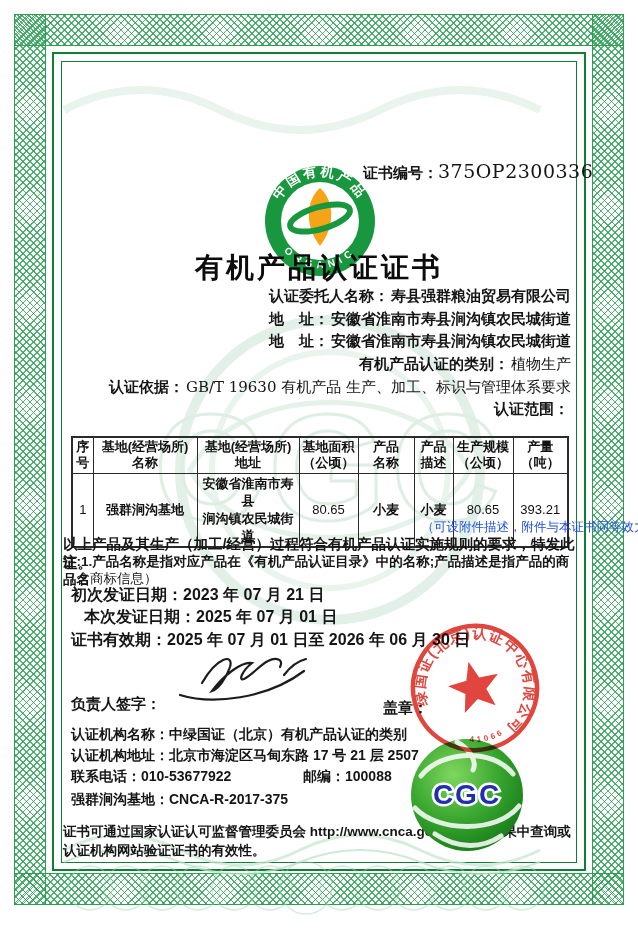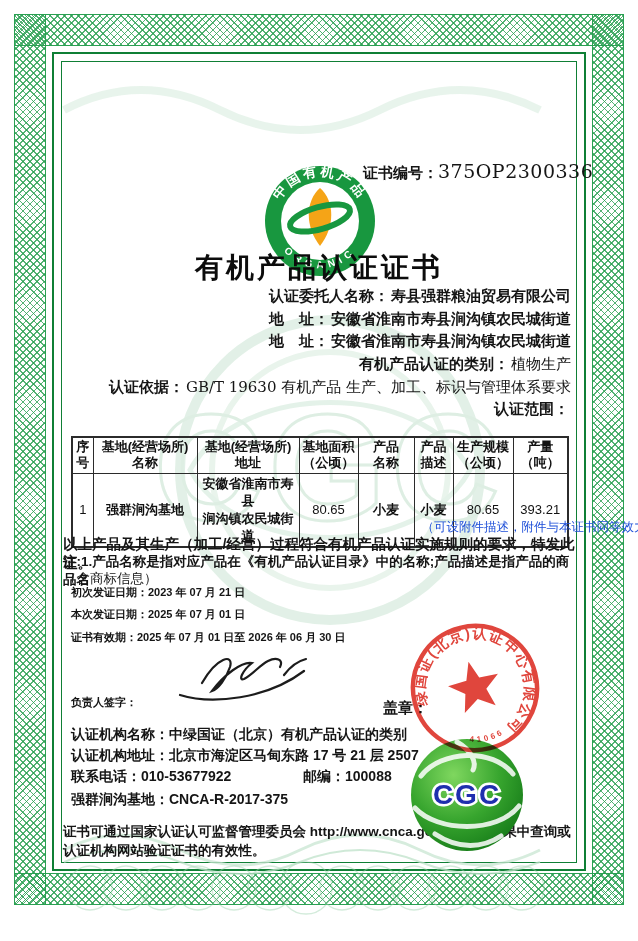--- a/index.html
+++ b/index.html
@@ -46,25 +46,25 @@
   table.scope td{height:50px;font-weight:700;line-height:1.35;}
   table.scope td.num{font-weight:500;font-family:"Liberation Sans",sans-serif;}
 
   .attach-note{position:absolute;left:71px;top:519px;width:588px;text-align:right;
                font-family:"DejaVu Serif",serif;font-size:12.5px;color:#1d4ed8;}
 
   .statement{position:absolute;left:63px;top:535px;width:515px;font-size:14.5px;font-weight:700;}
   .note1{position:absolute;left:63px;top:553px;width:515px;font-size:13.5px;font-weight:700;}
   .note2{position:absolute;left:63px;top:570px;width:515px;font-size:13.5px;font-weight:500;}
 
-  .date-line{position:absolute;left:71px;font-size:11px;font-weight:700;white-space:nowrap;}
-  .d1{top:585px;} .d2{top:607px;} .d3{top:630px;}
+  .date-line{position:absolute;left:71px;font-size:16px;font-weight:700;white-space:nowrap;}
+  .d1{top:585px;} .d2{top:607px;margin-left:13px;} .d3{top:630px;}
 
   .signature{position:absolute;left:172px;top:645px;width:150px;height:60px;}
-  .sign-label{position:absolute;left:71px;top:695px;font-size:11px;font-weight:700;}
+  .sign-label{position:absolute;left:71px;top:695px;font-size:15px;font-weight:700;}
   .seal-label{position:absolute;left:383px;top:699px;font-size:15px;font-weight:700;}
 
   .agency-line{position:absolute;left:71px;font-size:14px;font-weight:700;white-space:nowrap;}
   .a1{top:726px;} .a2{top:747px;} .a3{top:768px;width:400px;} .a4{top:791px;}
   .a3 .zip{position:absolute;left:232px;}
 
   .footer-line{position:absolute;left:63px;width:515px;font-size:13.5px;font-weight:700;}
   .f1{top:823px;} .f2{top:842px;}
 
   .cgc-logo{position:absolute;left:407px;top:736px;width:120px;height:118px;}

